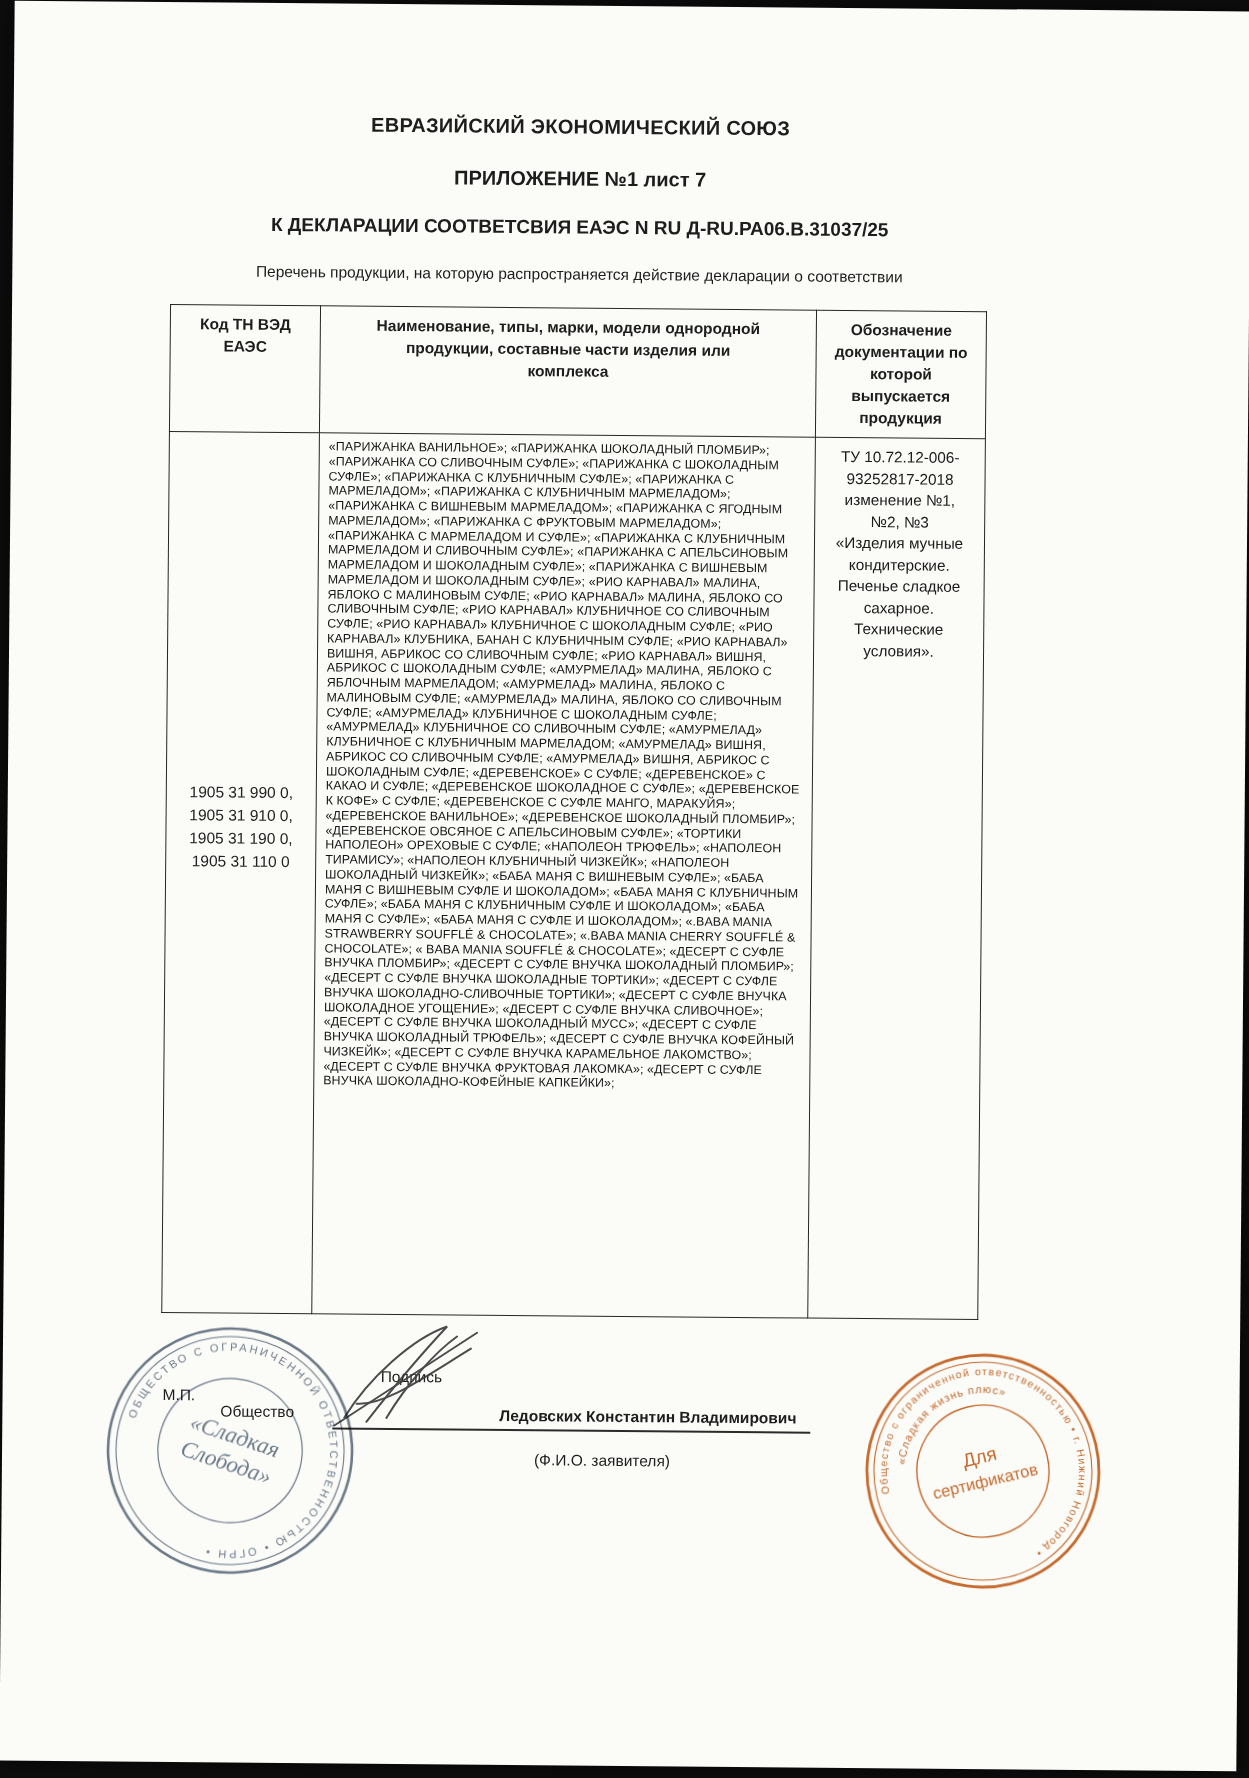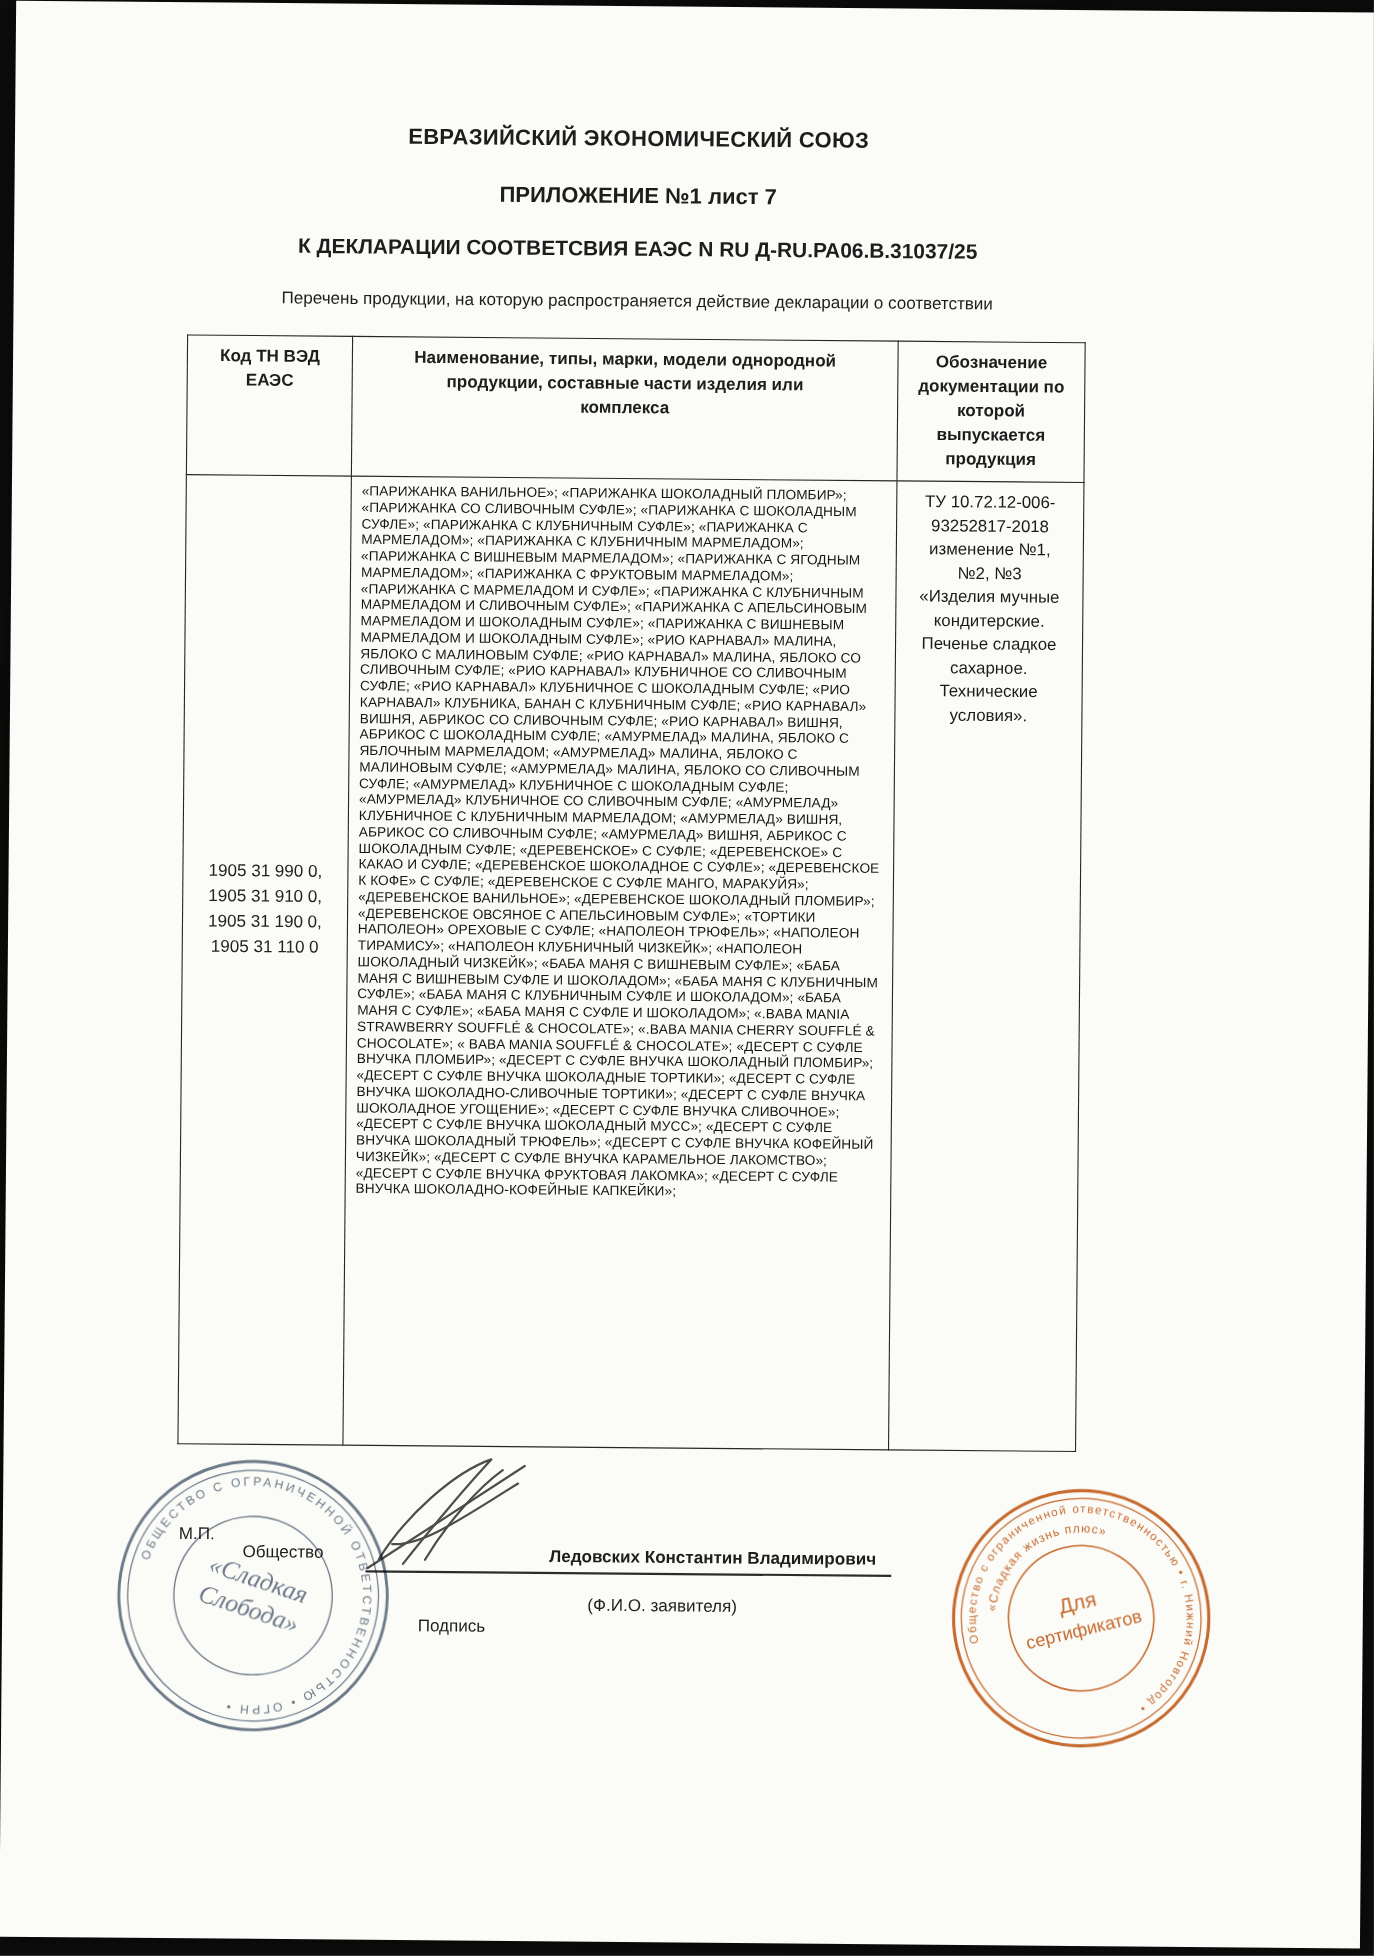--- a/index.html
+++ b/index.html
@@ -88,21 +88,21 @@
 условия».</td>
         </tr>
       </tbody>
     </table>
   </div>
 
   <span class="abs f-label" style="left:160px;top:1336px;margin-top:48px;">М.П.</span>
   <span class="abs f-label" style="left:218px;top:1400px;">Общество</span>
   <span class="name">Ледовских Константин Владимирович</span>
   <div class="sig-line"></div>
-  <span class="abs f-label" style="left:378px;top:1466px;">Подпись</span>
+  <span class="abs f-label" style="left:378px;top:1364px;">Подпись</span>
   <span class="abs f-label" style="left:532px;top:1446px;">(Ф.И.О. заявителя)</span>
 
   <svg class="signature" width="180" height="120" viewBox="0 0 180 120">
     <g fill="none" stroke="#3a3a3a" stroke-width="2" stroke-linecap="round">
       <path d="M20,102 C44,62 88,22 122,10 C98,36 62,80 42,106"></path>
       <path d="M62,102 C82,68 110,36 132,20"></path>
       <path d="M32,88 C60,90 98,62 146,32"></path>
       <path d="M10,110 L152,16"></path>
     </g>
   </svg>

